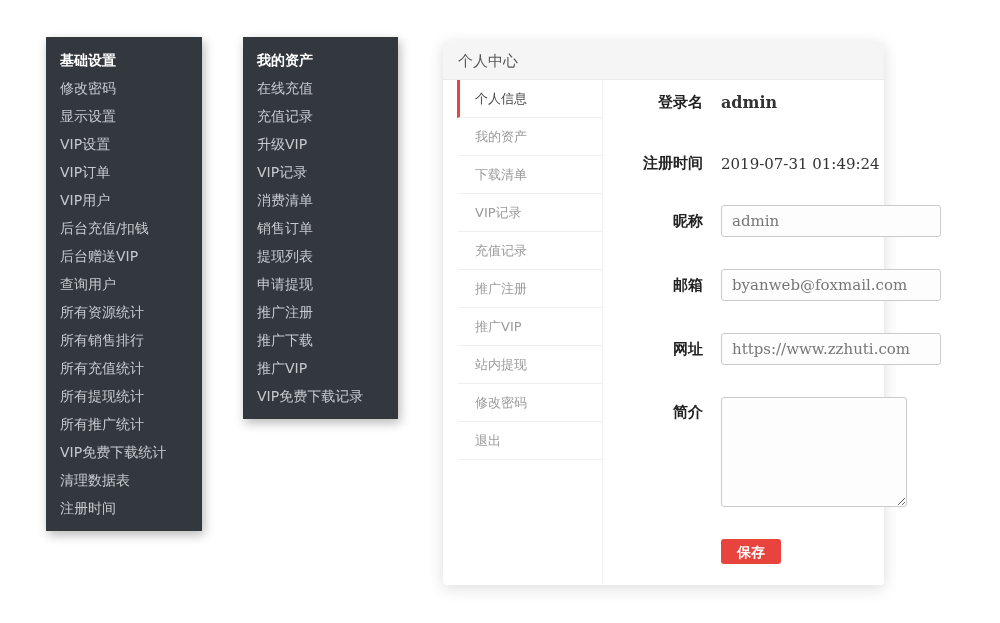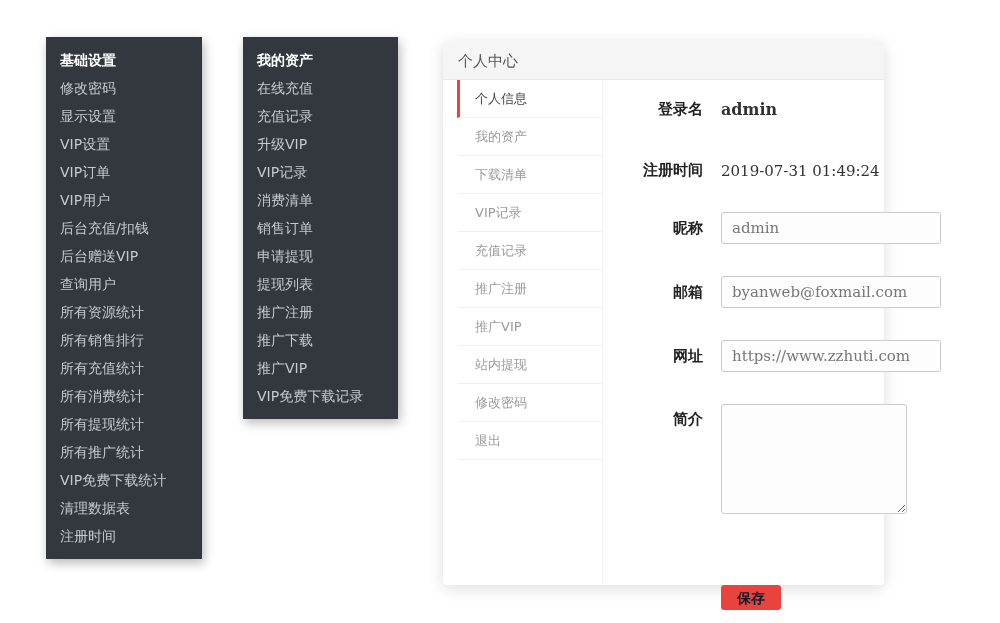--- a/index.html
+++ b/index.html
@@ -26,71 +26,70 @@
   
   .tabs { width:160px; flex-shrink:0; padding-left:14px; border-right:1px solid #f3f3f3; }
   .tab { height:38px; display:flex; align-items:center; padding-left:15px;
     border-left:3px solid transparent; border-bottom:1px solid #efefef;
     font-size:13px; color:#9a9a9a; cursor:pointer; }
   .tab.active { border-left-color:#e8433c; color:#444; }
 
   
   .content { flex:1; padding-top:13px; }
   .frow { display:flex; align-items:center; margin-bottom:32px; }
-  .frow.first { margin-bottom:42px; margin-top:7px; }
+  .frow.first { margin-bottom:42px; }
   .frow.top { align-items:flex-start; }
   .flabel { width:100px; flex-shrink:0; text-align:right; margin-right:18px;
     font-size:15px; font-weight:bold; color:#222; }
   .frow.top .flabel { padding-top:6px; }
   .fvalue { font-family:"DejaVu Serif","Liberation Serif",serif; font-size:15px; color:#333; }
   .fvalue.bold { font-weight:bold; font-size:16px; }
   .finput { width:220px; height:32px; border:1px solid #ccc; border-radius:3px;
     padding:0 10px; font-family:"DejaVu Serif","Liberation Serif",serif;
     font-size:15px; color:#777; background:#fdfdfd; outline:none; }
   .ftextarea { width:186px; height:110px; border:1px solid #ccc; border-radius:3px;
     background:#fdfdfd; padding:6px 8px; resize:both; outline:none;
     font-family:"DejaVu Serif","Liberation Serif",serif; font-size:15px; color:#777; }
-  .save-btn { margin-left:118px; background:#e8433c; color:#0f172a; border:none;
+  .save-btn { margin-left:118px; background:#e8433c; color:#ffffff; border:none;
     border-radius:3px; font-family:"DejaVu Sans","Liberation Sans",sans-serif;
-    font-weight:bold; font-size:14px; padding:5px 16px; height:25px; cursor:pointer;margin-top:39px; }
+    font-weight:bold; font-size:14px; padding:5px 16px; height:25px; cursor:pointer; }
 </style>
 </head>
 <body>
 
 <div class="menu" id="settings-menu">
     <div class="menu-item active">基础设置</div>
     <div class="menu-item">修改密码</div>
     <div class="menu-item">显示设置</div>
     <div class="menu-item">VIP设置</div>
     <div class="menu-item">VIP订单</div>
     <div class="menu-item">VIP用户</div>
     <div class="menu-item">后台充值/扣钱</div>
     <div class="menu-item">后台赠送VIP</div>
     <div class="menu-item">查询用户</div>
     <div class="menu-item">所有资源统计</div>
     <div class="menu-item">所有销售排行</div>
     <div class="menu-item">所有充值统计</div>
-    <div class="menu-item">所有消费统计</div>
     <div class="menu-item">所有提现统计</div>
     <div class="menu-item">所有推广统计</div>
     <div class="menu-item">VIP免费下载统计</div>
     <div class="menu-item">清理数据表</div>
     <div class="menu-item">注册时间</div>
   </div>
 
 <div class="menu" id="assets-menu">
     <div class="menu-item active">我的资产</div>
     <div class="menu-item">在线充值</div>
     <div class="menu-item">充值记录</div>
     <div class="menu-item">升级VIP</div>
     <div class="menu-item">VIP记录</div>
     <div class="menu-item">消费清单</div>
     <div class="menu-item">销售订单</div>
+    <div class="menu-item">提现列表</div>
     <div class="menu-item">申请提现</div>
-    <div class="menu-item">提现列表</div>
     <div class="menu-item">推广注册</div>
     <div class="menu-item">推广下载</div>
     <div class="menu-item">推广VIP</div>
     <div class="menu-item">VIP免费下载记录</div>
   </div>
 
 <div class="panel">
   <div class="panel-header">个人中心</div>
   <div class="panel-body">
 

